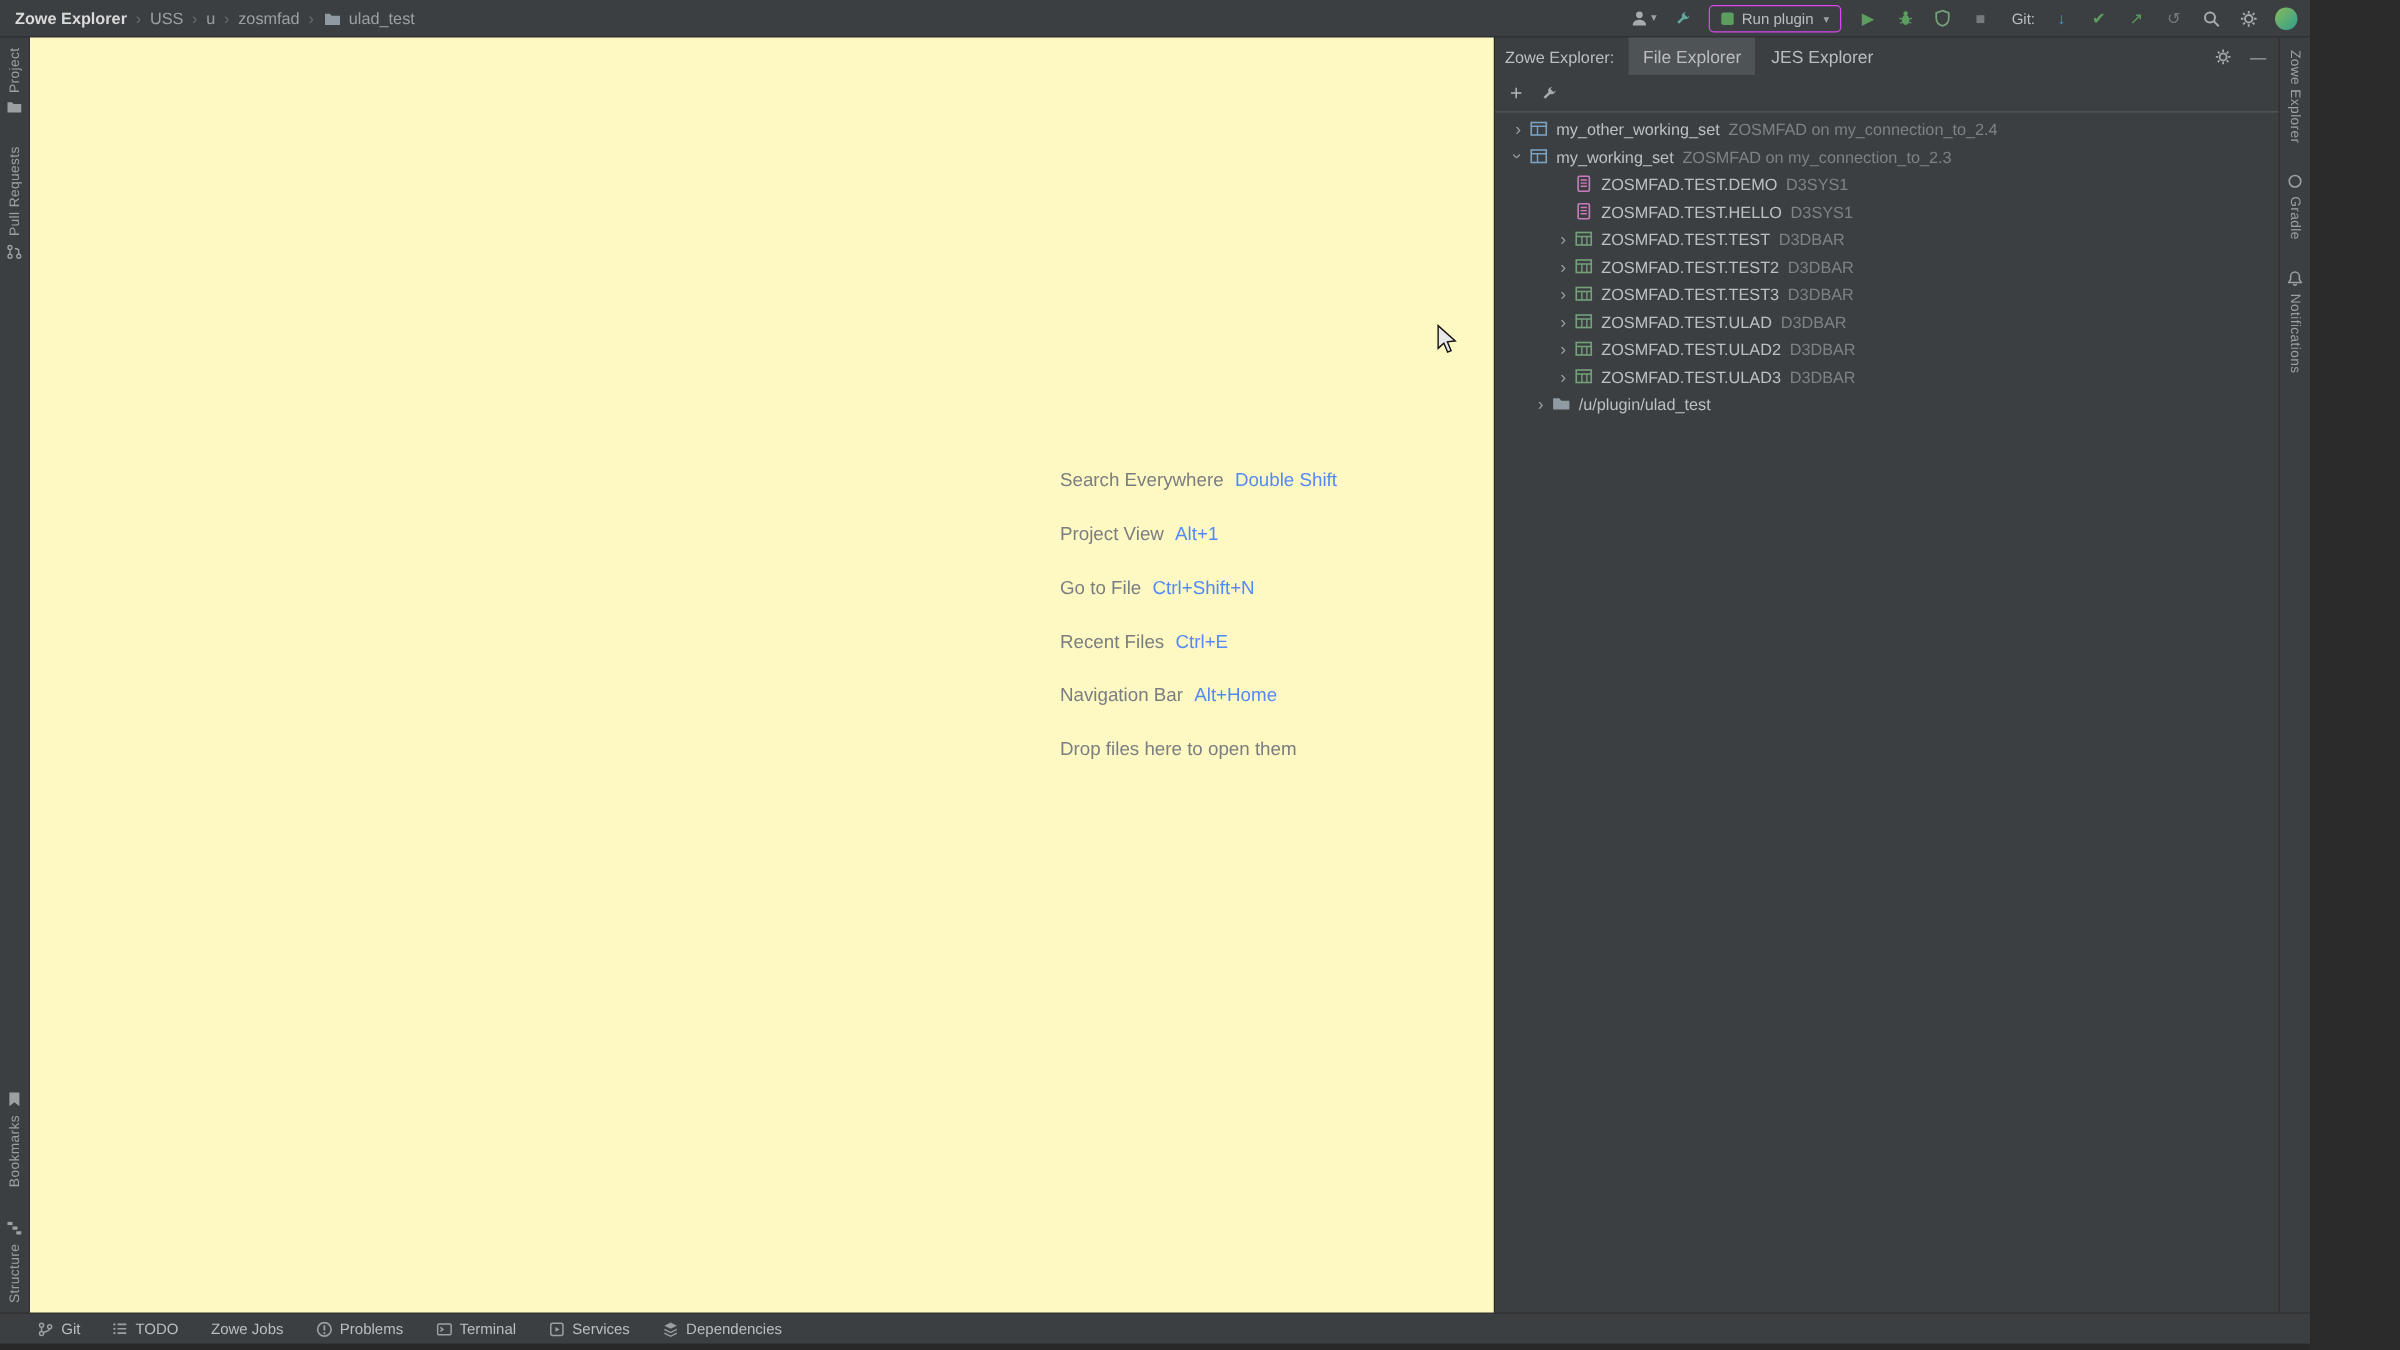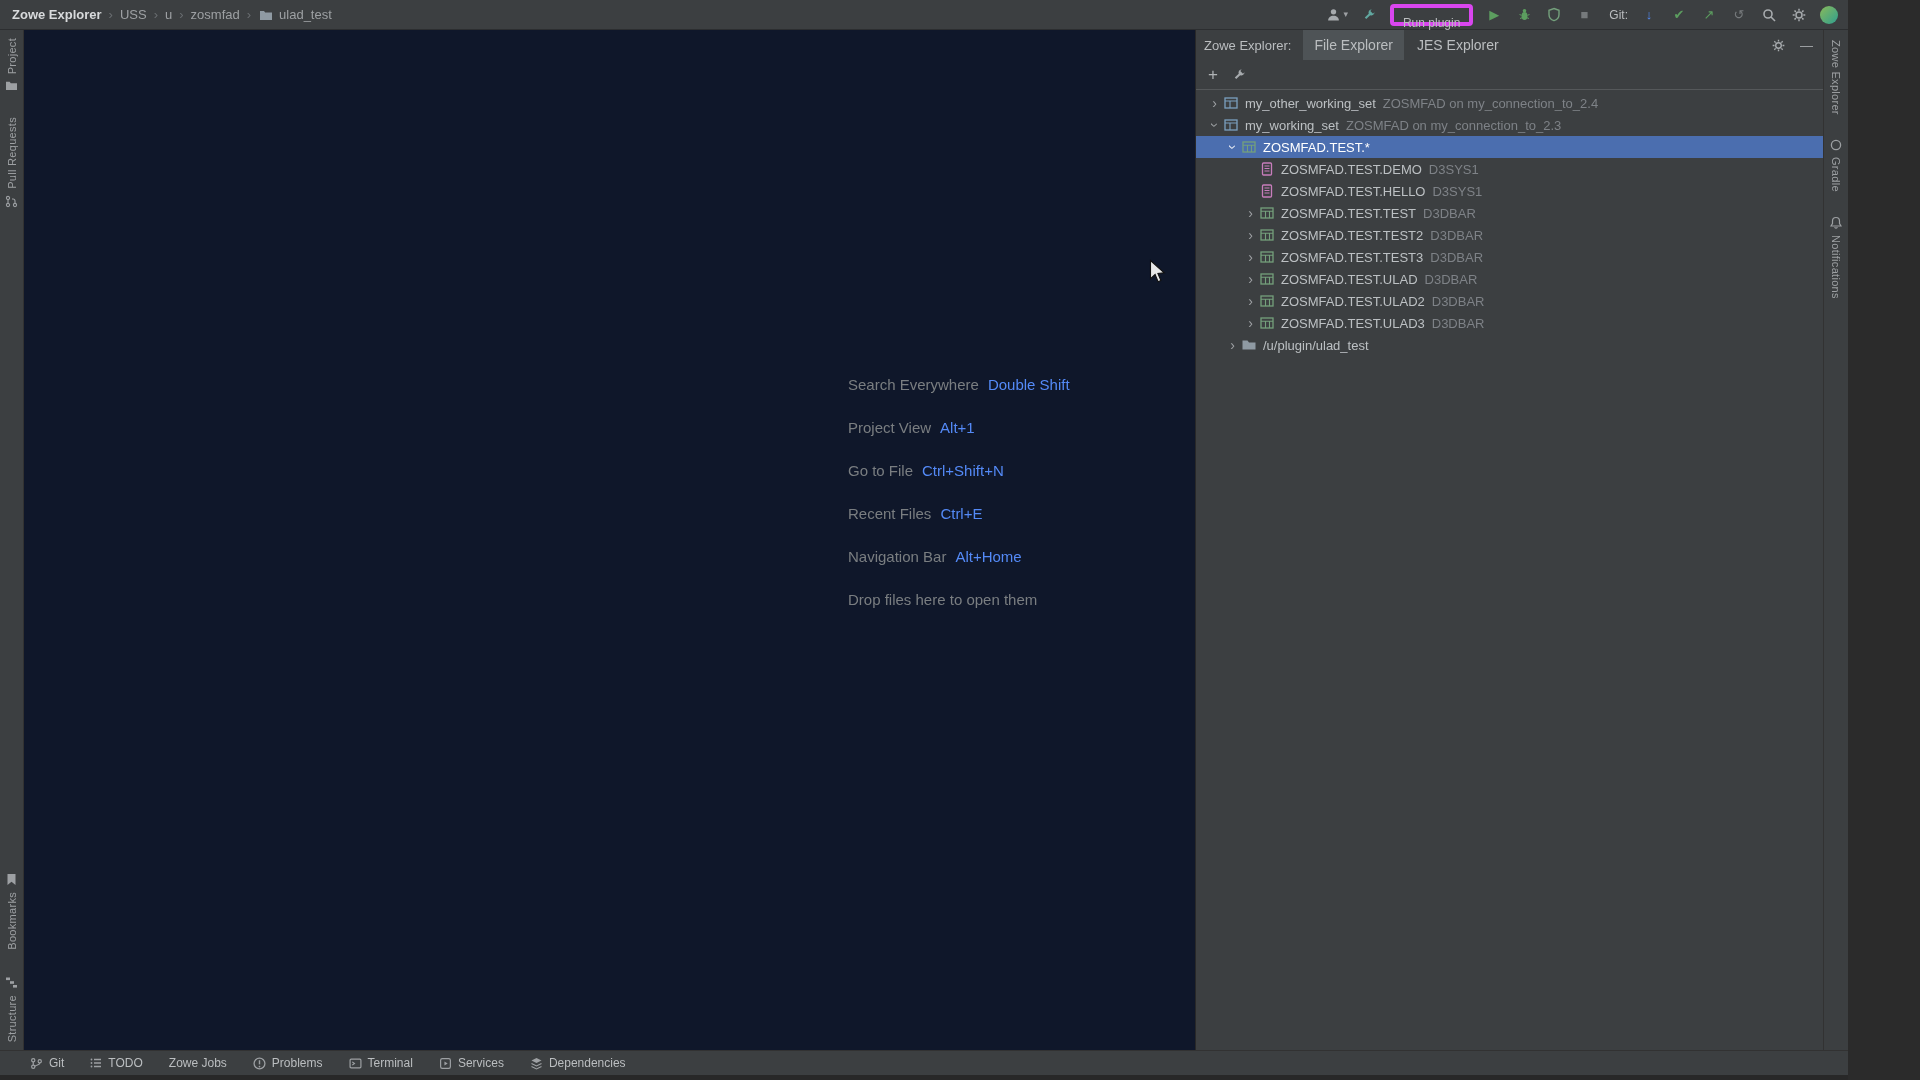--- a/index.html
+++ b/index.html
@@ -15,43 +15,43 @@
   .crumb.first{color:#d8dadc;font-weight:bold;}
   .crumb-sep::before{content:"›";color:#696d70;font-size:13px;padding:0 2px;}
   .crumb-folder{display:inline-flex;align-items:center;margin:0 1px 0 3px;}
   .topbar-right{display:flex;align-items:center;gap:12px;}
   .tb-icon{display:inline-flex;align-items:center;justify-content:center;min-width:18px;height:20px;
     font-size:13px;color:#a7abae;cursor:default;line-height:1;}
   .tb-icon.green{color:#5c9e5f;}
   .tb-icon.blue{color:#548af7;}
   .tb-icon.gray{color:#767a7c;}
   .caret{color:#9da0a3;font-size:9px;margin-left:2px;}
-  .run-dropdown{display:flex;align-items:center;gap:6px;border:4px solid #d946ef;border-radius:4px;
-    padding:2px 9px;height:22px;color:#bbbec0;font-size:12px;white-space:nowrap;flex-direction:column;}
+  .run-dropdown{display:flex;align-items:center;gap:6px;border:1px solid #d946ef;border-radius:4px;
+    padding:2px 9px;height:22px;color:#bbbec0;font-size:12px;white-space:nowrap;}
   .run-dot{width:10px;height:10px;border-radius:2px;background:#5c9e5f;display:inline-block;}
   .git-label{font-size:12px;color:#bbbec0;margin-left:4px;}
   .avatar{width:18px;height:18px;border-radius:50%;background:linear-gradient(135deg,#8aba5a,#2f9e8f);display:inline-block;}
 
   
   #main-row{flex:1;display:flex;min-height:0;}
 
   
   #left-strip{flex:0 0 24px;width:24px;background:#3c3f41;border-right:1px solid #323232;
     display:flex;flex-direction:column;justify-content:space-between;align-items:center;padding:8px 0;}
   #right-strip{flex:0 0 25px;width:25px;background:#3c3f41;border-left:1px solid #323232;
     display:flex;flex-direction:column;align-items:center;padding:10px 0;gap:24px;}
   .strip-group{display:flex;flex-direction:column;align-items:center;gap:26px;}
   .strip-item{display:flex;flex-direction:column;align-items:center;gap:6px;color:#9da0a3;
     font-size:11px;cursor:default;letter-spacing:.3px;}
   .strip-label-left{writing-mode:vertical-rl;transform:rotate(180deg);}
   .strip-label-right{writing-mode:vertical-rl;}
   .strip-icon{display:inline-flex;}
 
   
-  #editor{flex:1;background:#0f172a;position:relative;min-width:0;}
+  #editor{flex:1;background:#fef9c3;position:relative;min-width:0;}
   .hints{position:absolute;left:824px;top:343px;}
   .hint-row{height:22px;margin-bottom:21px;font-size:15px;color:#7a7e81;
     display:flex;align-items:center;gap:9px;white-space:nowrap;}
   .hint-shortcut{color:#548af7;}
 
   
   #tool-window{flex:0 0 628px;width:628px;background:#3c3f41;border-left:1px solid #282828;
     display:flex;flex-direction:column;min-height:0;}
   .tw-header{flex:0 0 30px;height:30px;display:flex;align-items:center;padding:0 10px 0 8px;}
   .tw-title{font-size:13px;color:#bbbec0;margin-right:12px;white-space:nowrap;}
@@ -277,30 +277,20 @@
             <span class="chevron open">›</span>
             <span class="tree-icon">
               <svg width="16" height="16" viewBox="0 0 16 16">
                 <rect x="2" y="3" width="12" height="10" fill="none" stroke="#7ba0c0" stroke-width="1.3"></rect>
                 <path d="M2 6h12M7 6v7" stroke="#7ba0c0" stroke-width="1.1" fill="none"></path>
               </svg>
             </span>
             <span class="tree-label">my_working_set</span>
             <span class="tree-detail">ZOSMFAD on my_connection_to_2.3</span>
           </div>
-          <div class="tree-row selected" style="padding-left: 28px;">
-            <span class="chevron open">›</span>
-            <span class="tree-icon">
-              <svg width="16" height="16" viewBox="0 0 16 16">
-                <rect x="2" y="3" width="12" height="10" fill="none" stroke="#74a07c" stroke-width="1.3"></rect>
-                <path d="M2 6.2h12M6.5 6.2V13M10.5 6.2V13" stroke="#74a07c" stroke-width="1.1" fill="none"></path>
-              </svg>
-            </span>
-            <span class="tree-label">ZOSMFAD.TEST.*</span>
-          </div>
           <div class="tree-row" style="padding-left: 46px;">
             <span class="chevron"></span>
             <span class="tree-icon">
               <svg width="16" height="16" viewBox="0 0 16 16">
                 <rect x="3.5" y="2" width="9" height="12" rx="1" fill="none" stroke="#c77dbb" stroke-width="1.3"></rect>
                 <path d="M5.5 5h5M5.5 7.5h5M5.5 10h5" stroke="#c77dbb" stroke-width="1.1" fill="none"></path>
               </svg>
             </span>
             <span class="tree-label">ZOSMFAD.TEST.DEMO</span>
             <span class="tree-detail">D3SYS1</span>

